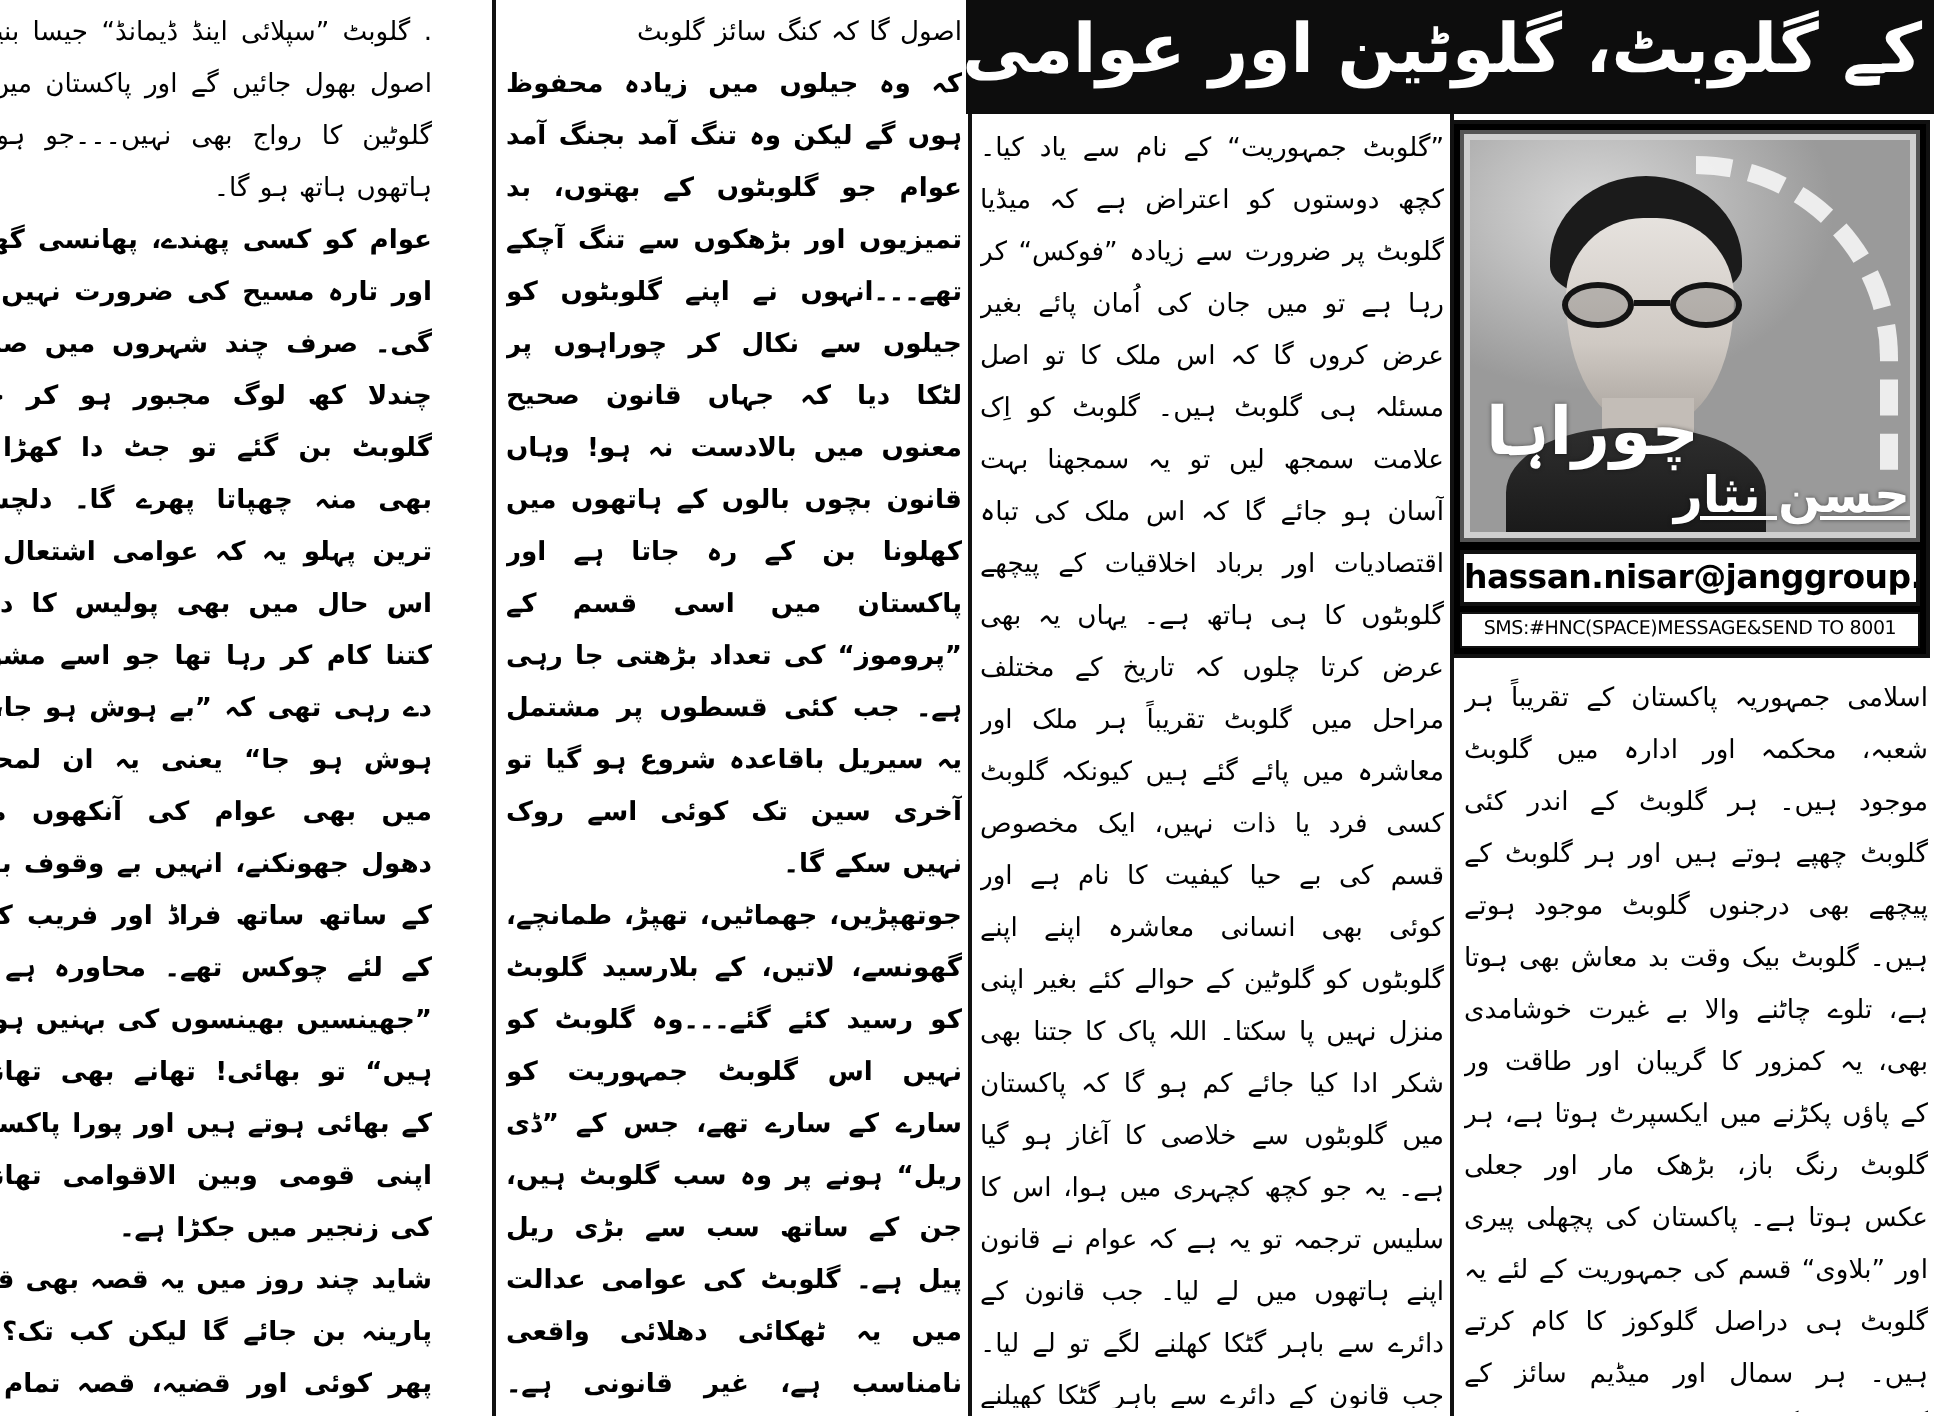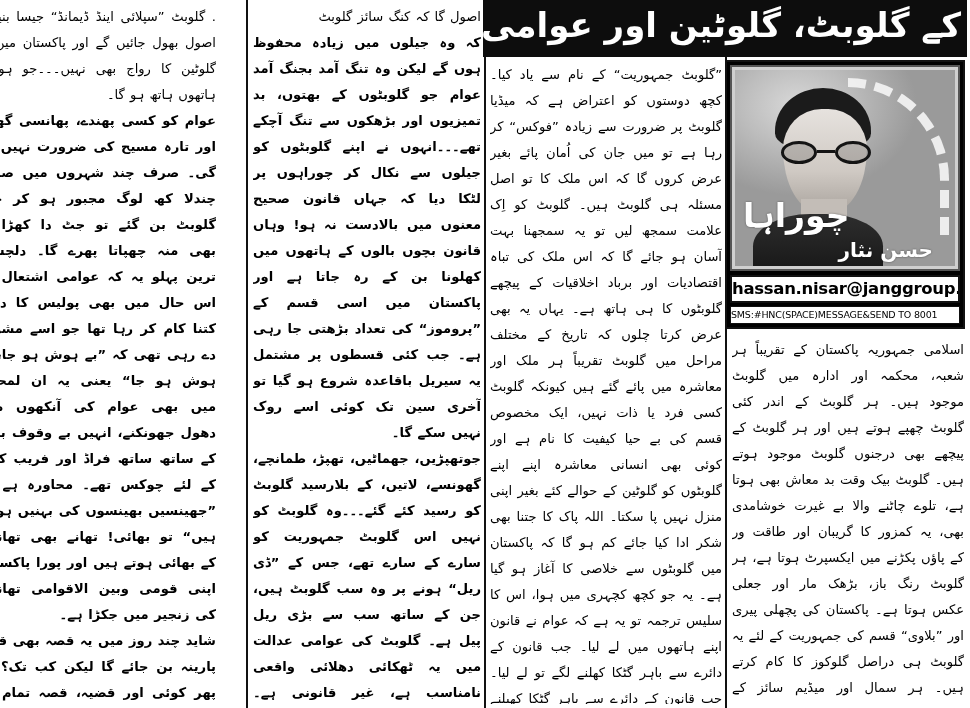--- a/index.html
+++ b/index.html
@@ -164,29 +164,30 @@
     font-size: 33px;
     font-weight: 700;
     line-height: 1;
     letter-spacing: 0px;
     text-shadow: 0 0 2px rgba(0,0,0,0.5);
     font-family: "DejaVu Sans", "Liberation Sans", sans-serif;
     direction: rtl;
   }
   .ph-author {
     position: absolute;
-    right: 22px;
+    right: 0;
     bottom: 6px;
     color: #ffffff;
-    font-size: 20px;
+    font-size: 25px;
     font-weight: 700;
     line-height: 1;
     text-shadow: 0 0 2px rgba(0,0,0,0.55);
     font-family: "DejaVu Sans", "Liberation Sans", sans-serif;
     direction: rtl;
+    text-decoration: underline;
   }
 
   .email-bar {
     margin-top: 4px;
     border: 2px solid #111;
     background: #fff;
     text-align: center;
     font-family: "DejaVu Sans", "Liberation Sans", sans-serif;
     font-weight: 700;
     font-size: 16.5px;
@@ -194,21 +195,21 @@
     padding: 2px 0 3px 0;
     direction: ltr;
     color: #000;
     white-space: nowrap;
     overflow: hidden;
   }
   .sms-bar {
     margin-top: 3px;
     border: 1px solid #111;
     background: #fff;
-    text-align: left;
+    text-align: center;
     font-family: "DejaVu Sans", "Liberation Sans", sans-serif;
     font-size: 9.5px;
     letter-spacing: -0.2px;
     padding: 2px 0 3px 0;
     direction: ltr;
     color: #000;
     white-space: nowrap;
     overflow: hidden;
   }
 

